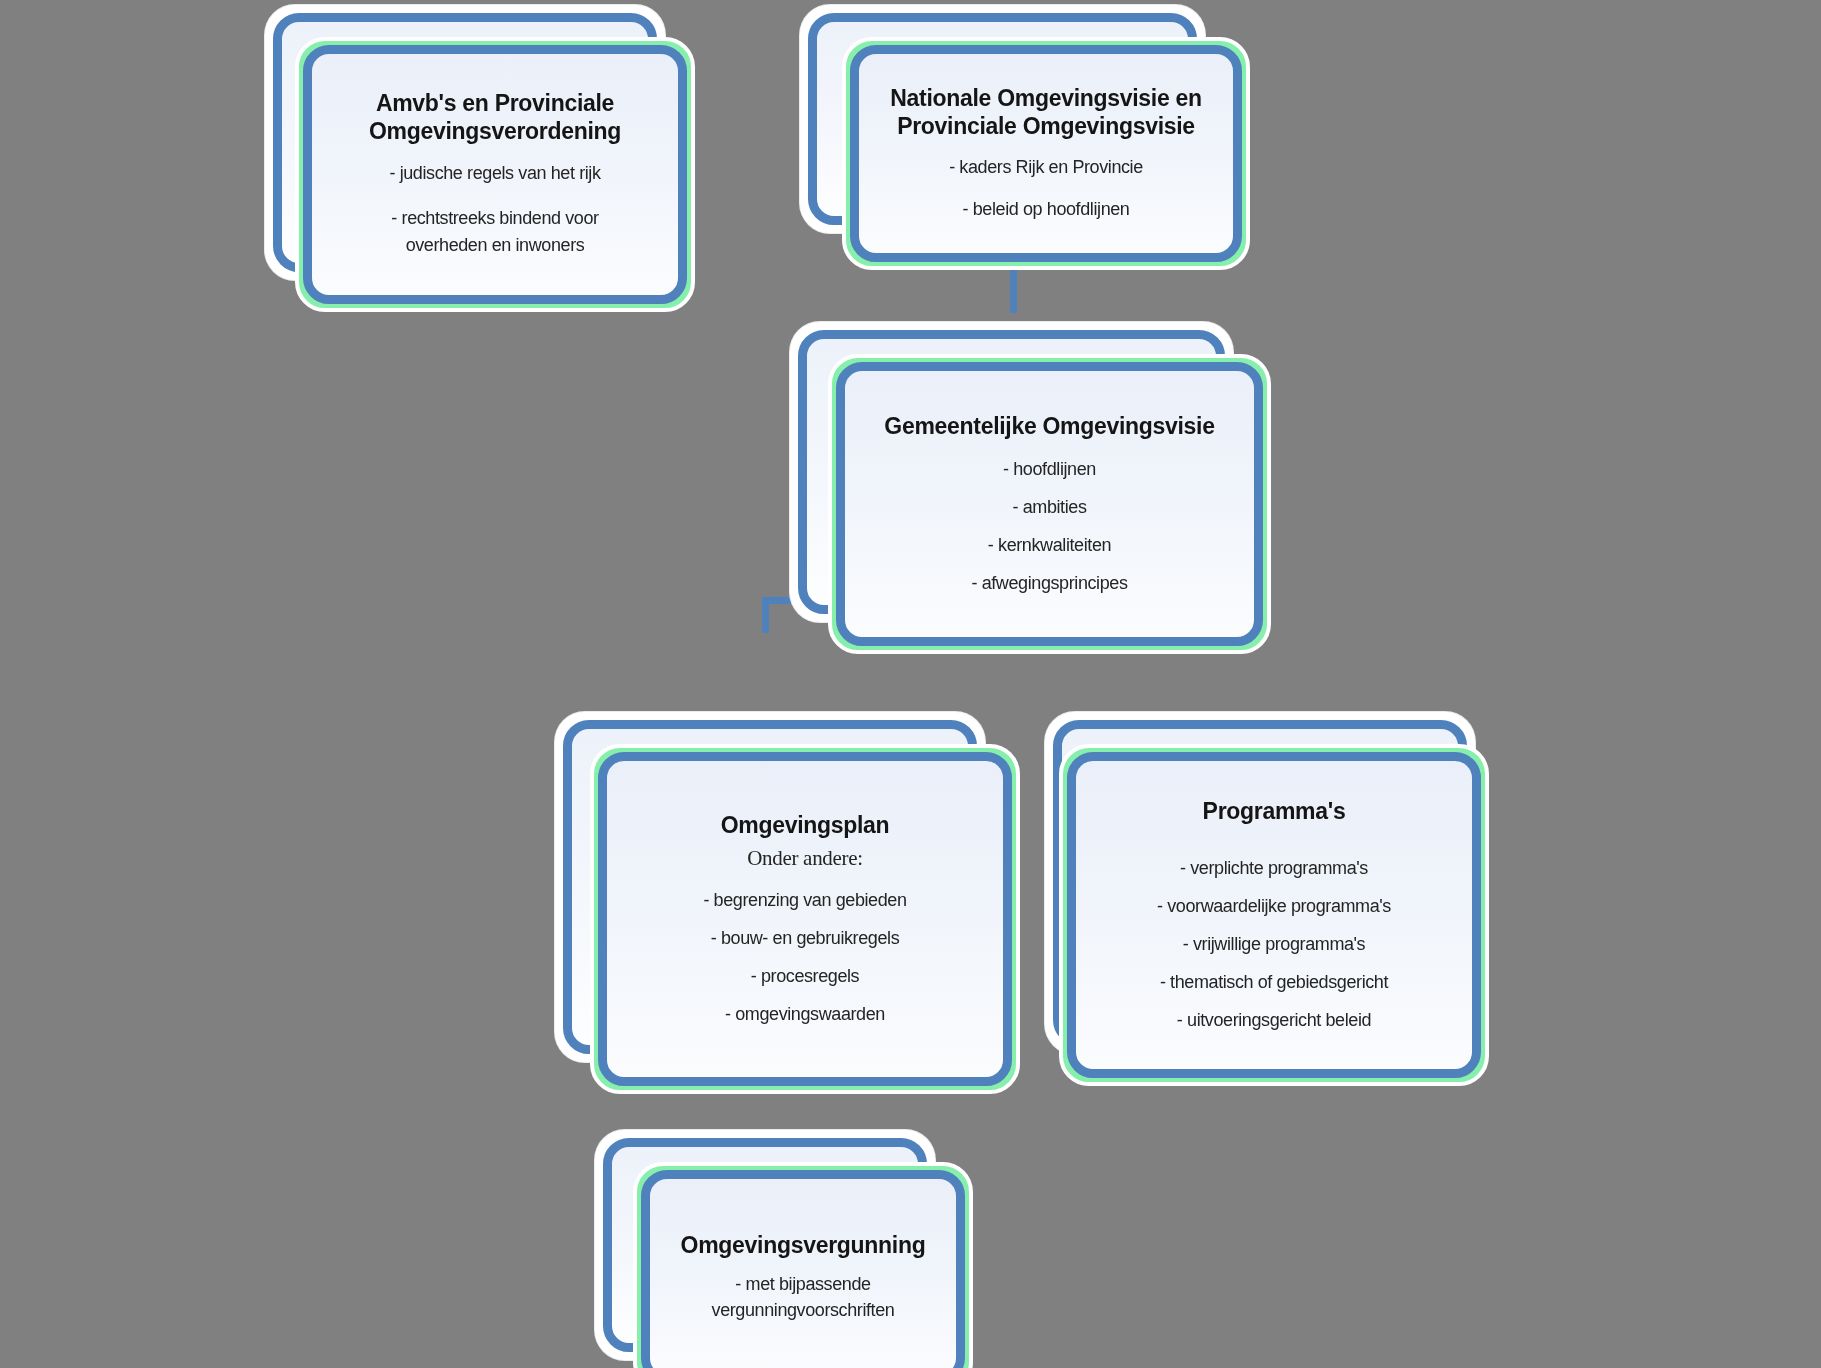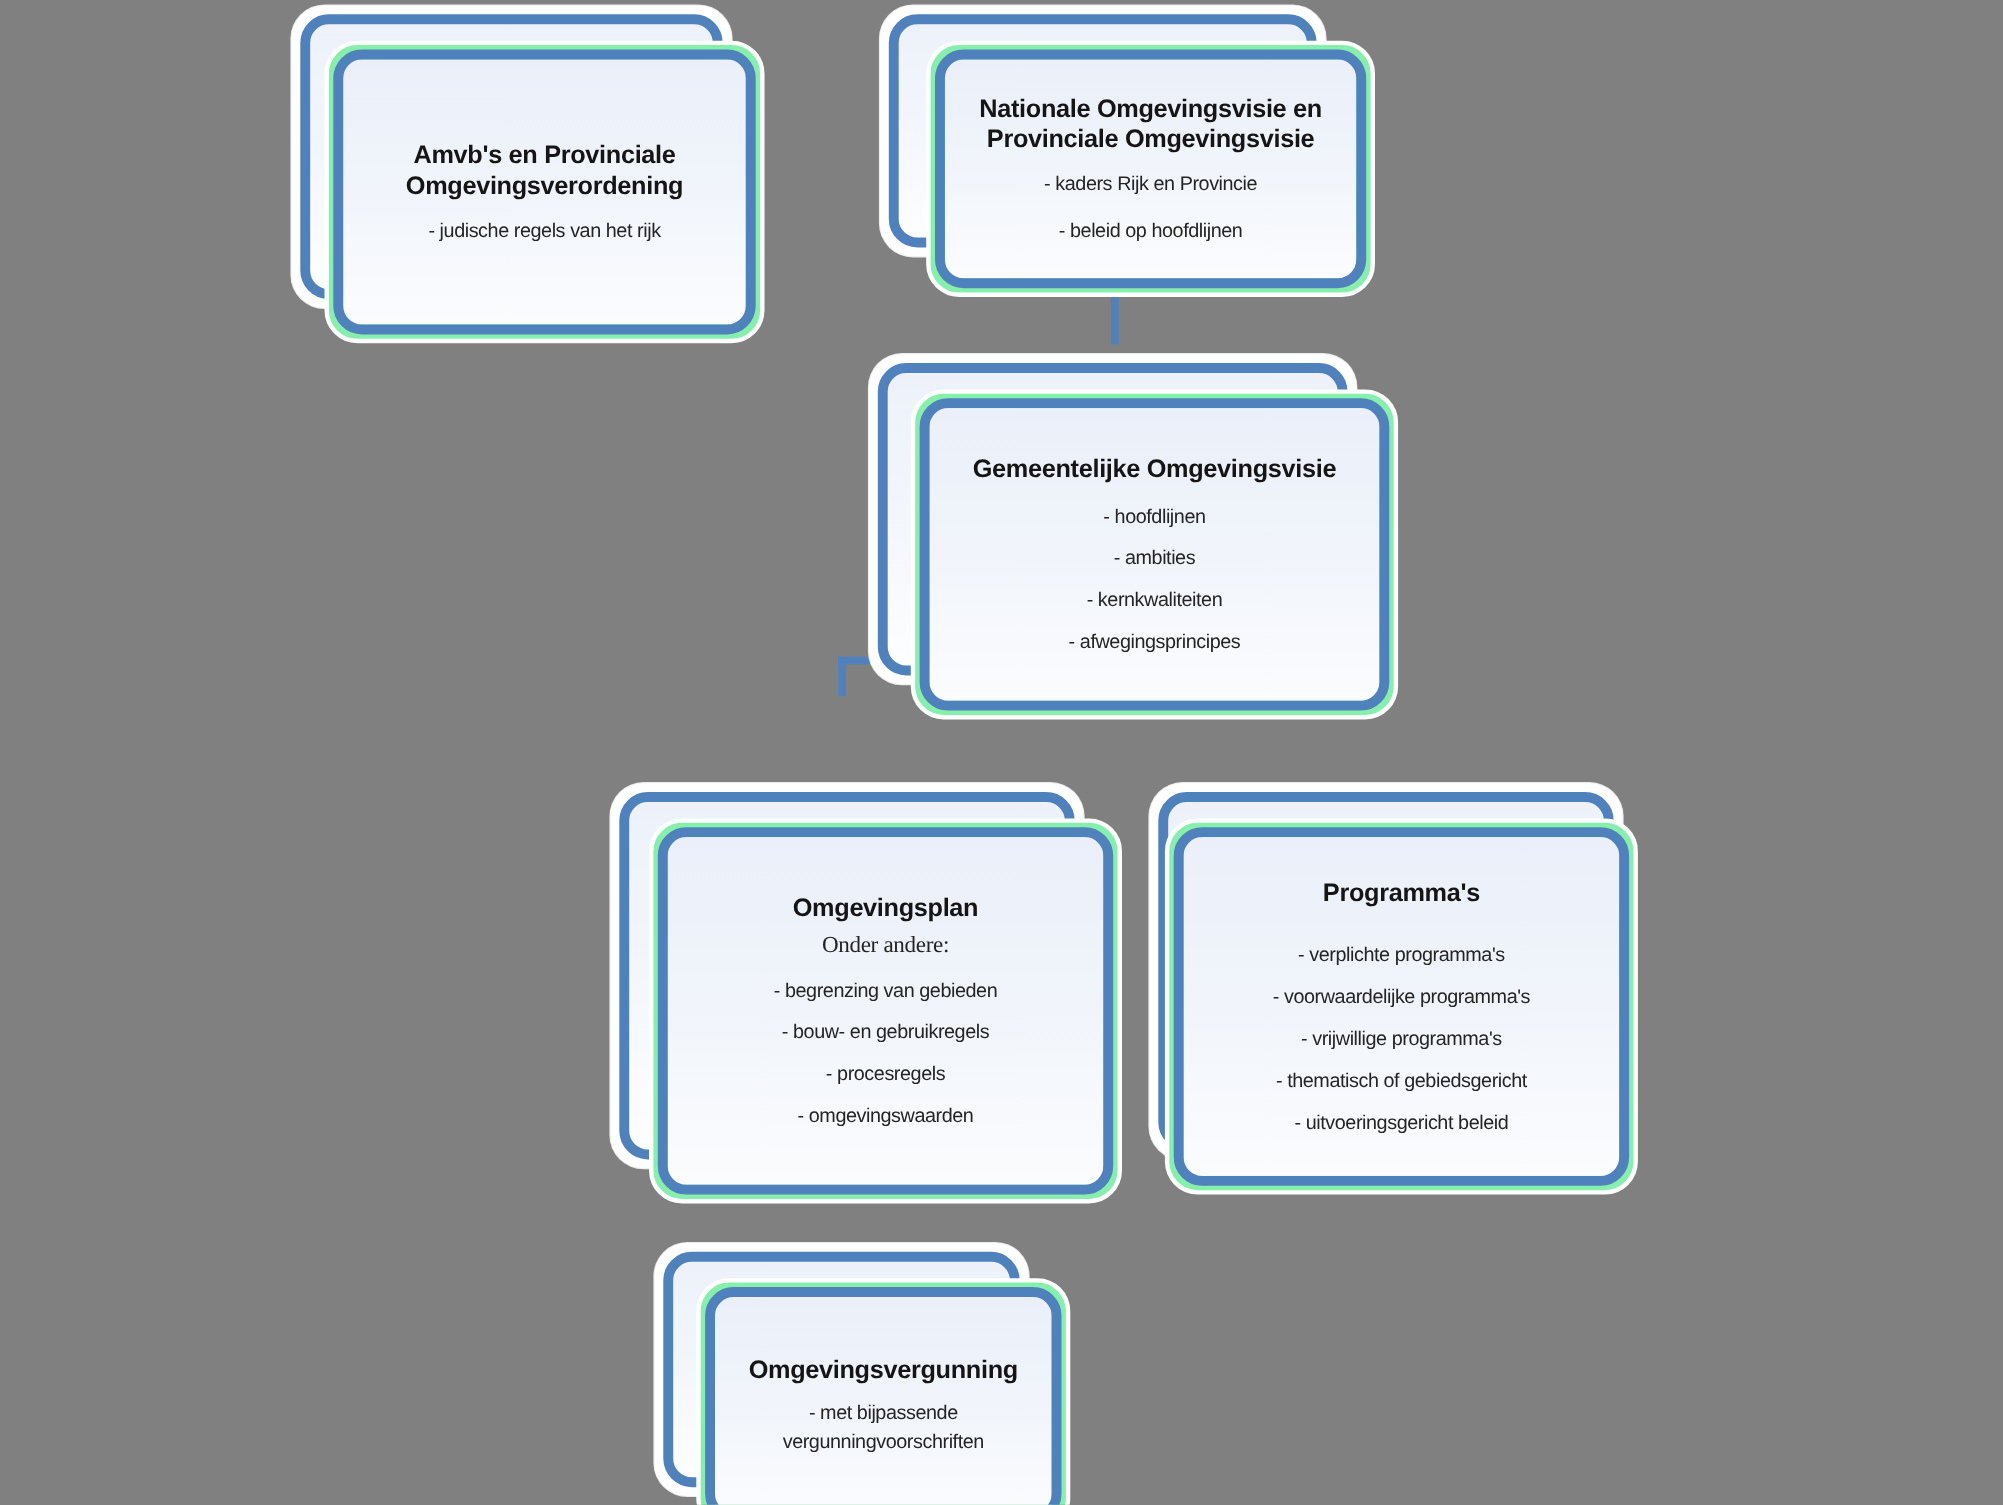--- a/index.html
+++ b/index.html
@@ -145,20 +145,22 @@
     <div class="ghost" style="width:400px; height:275px;">
       <div class="ghost-inner"></div>
     </div>
     <div class="front" style="left:30px; top:32px; width:400px; height:275px;">
       <div class="front-inner"></div>
       <div class="content">
         <div class="title">Amvb's en Provinciale
 Omgevingsverordening</div>
         <ul class="bullets">
           <li>- judische regels van het rijk</li>
+          <li style="margin-top:18px;">- rechtstreeks bindend voor
+overheden en inwoners</li>
         </ul>
       </div>
     </div>
   </div>
 
   <div class="node" style="left:800px; top:5px; width:420px; height:240px;">
     <div class="ghost" style="width:405px; height:228px;">
       <div class="ghost-inner"></div>
     </div>
     <div class="front" style="left:42px; top:32px; width:408px; height:233px;">

